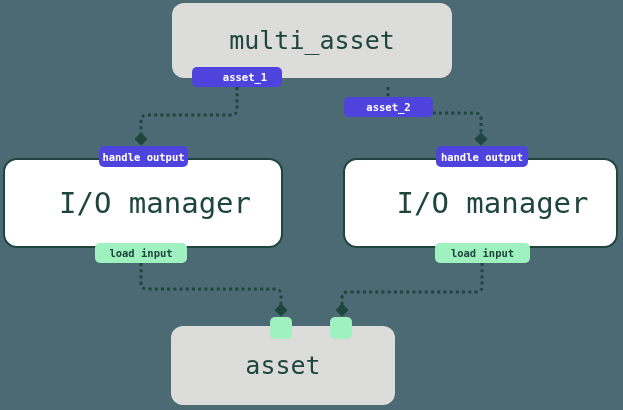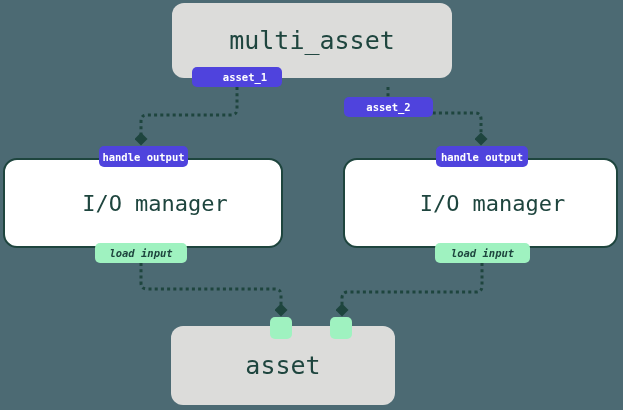--- a/index.html
+++ b/index.html
@@ -49,40 +49,39 @@
     border: 2px solid var(--color-ink);
     border-radius: 14px;
   }
   .node-label {
     color: var(--color-ink);
     font-weight: 500;
     letter-spacing: 0px;
     white-space: nowrap;
   }
   .label-lg { font-size: 25px; }
-  .label-md { font-size: 22px; margin-left: 24px; }
+  .label-md { font-size: 29px; margin-left: 24px; }
   .badge {
     position: absolute;
     display: flex;
     align-items: center;
     justify-content: center;
     font-size: 10.5px;
     font-weight: 600;
     border-radius: 5px;
     z-index: 3;
     white-space: nowrap;
   }
   .badge-purple {
     background: var(--color-purple);
     color: var(--color-badge-text);
   }
   .badge-mint {
     background: var(--color-mint);
     color: var(--color-ink);
-    font-style: italic;
   }
   .io-handle {
     position: absolute;
     width: 22px;
     height: 22px;
     border-radius: 5px;
     background: var(--color-mint);
     z-index: 3;
   }
   

